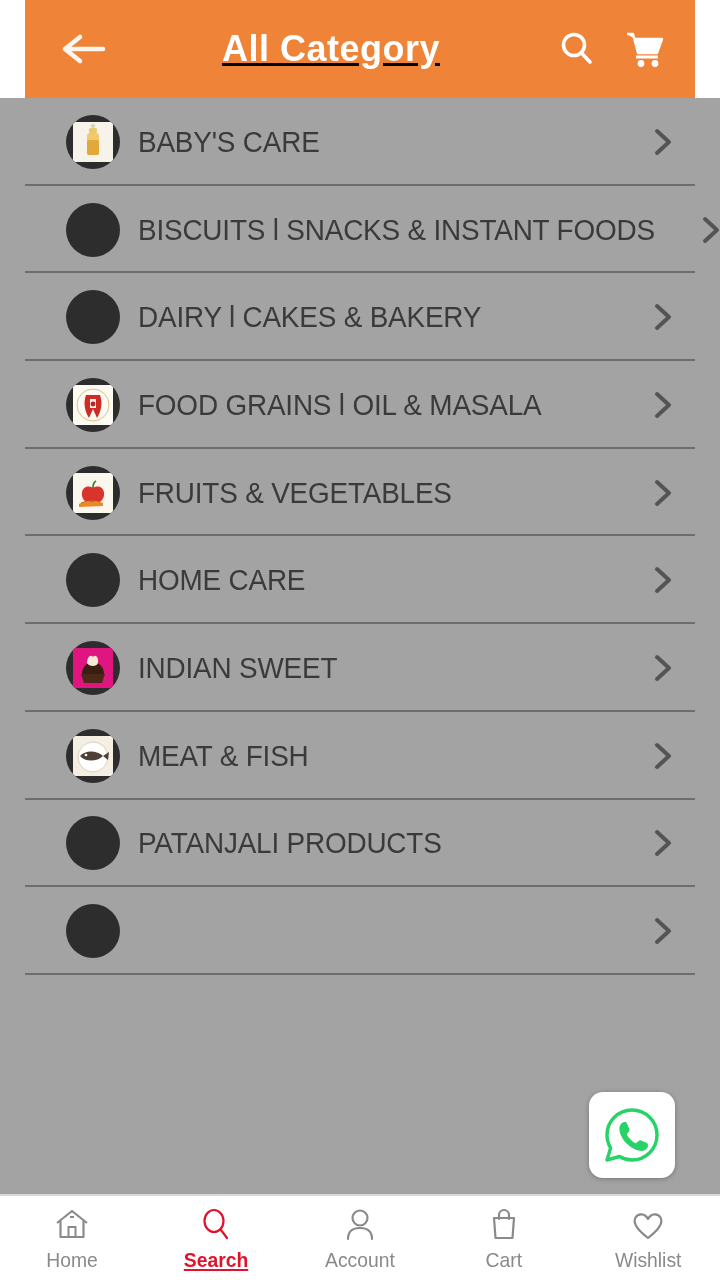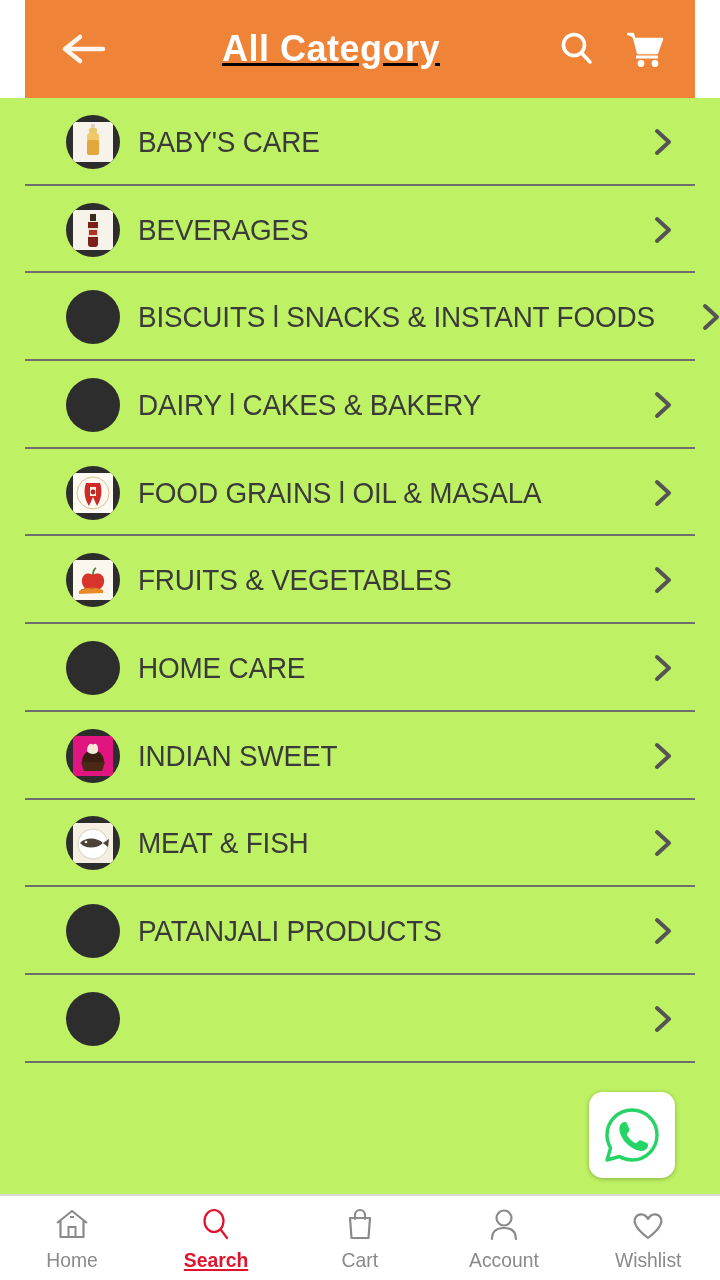--- a/index.html
+++ b/index.html
@@ -62,21 +62,21 @@
   }
 
   
   .list {
     position: absolute;
     top: 98px;
     left: 0;
     width: 720px;
     height: 1098px;
     overflow: hidden;
-    background: #bef264;
+    background: #a3a3a3;
   }
   .row {
     position: relative;
     height: 87.7px;
     display: flex;
     align-items: center;
     padding: 0 40px 0 66px;
     box-sizing: border-box;
   }
   .row::after {
@@ -227,37 +227,20 @@
       </svg>
     </div>
     <div class="row-label">BABY'S CARE</div>
     <div class="chevron">
       <svg width="26" height="30" viewBox="0 0 26 30">
           <path d="M7 4 L19 15 L7 26" stroke="#545454" stroke-width="4" fill="none" stroke-linecap="round" stroke-linejoin="round"></path>
         </svg>
     </div>
   </div>
 
-  <div class="row">
-    <div class="thumb">
-      <svg class="thumb-img" viewBox="0 0 40 40">
-        <rect width="40" height="40" fill="#f7f3ea"></rect>
-        <rect x="17" y="4" width="6" height="7" fill="#3a2a1c"></rect>
-        <path d="M15 12 h10 v22 a3 3 0 0 1 -3 3 h-4 a3 3 0 0 1 -3 -3 z" fill="#7b1f18"></path>
-        <rect x="15" y="18" width="10" height="9" fill="#e8dfcd"></rect>
-        <rect x="16" y="20" width="8" height="5" fill="#b03127"></rect>
-      </svg>
-    </div>
-    <div class="row-label">BEVERAGES</div>
-    <div class="chevron">
-      <svg width="26" height="30" viewBox="0 0 26 30">
-          <path d="M7 4 L19 15 L7 26" stroke="#545454" stroke-width="4" fill="none" stroke-linecap="round" stroke-linejoin="round"></path>
-        </svg>
-    </div>
-  </div>
 
   <div class="row">
     <div class="thumb"></div>
     <div class="row-label">BISCUITS l SNACKS &amp; INSTANT FOODS</div>
     <div class="chevron">
       <svg width="26" height="30" viewBox="0 0 26 30">
           <path d="M7 4 L19 15 L7 26" stroke="#545454" stroke-width="4" fill="none" stroke-linecap="round" stroke-linejoin="round"></path>
         </svg>
     </div>
   </div>
@@ -404,35 +387,35 @@
         <ellipse cx="17" cy="15" rx="9.5" ry="11" stroke="#e1122b" stroke-width="2.2" fill="none"></ellipse>
         <line x1="24" y1="24" x2="30" y2="32" stroke="#e1122b" stroke-width="2.2" stroke-linecap="round"></line>
       </svg>
     </span>
     <span class="nav-label">Search</span>
   </div>
 
   <div class="nav-item">
     <span class="nav-icon">
       <svg width="38" height="36" viewBox="0 0 38 36">
-        <path d="M9 12 H29 L27.5 32 H10.5 Z" stroke="#8a8a8a" stroke-width="2.2" fill="none" stroke-linejoin="round"></path>
-        <path d="M14 13 V9 a5 5 0 0 1 10 0 V13" stroke="#8a8a8a" stroke-width="2.2" fill="none" stroke-linecap="round"></path>
+        <circle cx="19" cy="12" r="7.5" stroke="#8a8a8a" stroke-width="2.2" fill="none"></circle>
+        <path d="M7 33 C7 25 12 22 19 22 C26 22 31 25 31 33" stroke="#8a8a8a" stroke-width="2.2" fill="none" stroke-linecap="round"></path>
       </svg>
     </span>
-    <span class="nav-label">Cart</span>
+    <span class="nav-label">Account</span>
   </div>
 
   <div class="nav-item">
     <span class="nav-icon">
       <svg width="38" height="36" viewBox="0 0 38 36">
-        <circle cx="19" cy="12" r="7.5" stroke="#8a8a8a" stroke-width="2.2" fill="none"></circle>
-        <path d="M7 33 C7 25 12 22 19 22 C26 22 31 25 31 33" stroke="#8a8a8a" stroke-width="2.2" fill="none" stroke-linecap="round"></path>
+        <path d="M9 12 H29 L27.5 32 H10.5 Z" stroke="#8a8a8a" stroke-width="2.2" fill="none" stroke-linejoin="round"></path>
+        <path d="M14 13 V9 a5 5 0 0 1 10 0 V13" stroke="#8a8a8a" stroke-width="2.2" fill="none" stroke-linecap="round"></path>
       </svg>
     </span>
-    <span class="nav-label">Account</span>
+    <span class="nav-label">Cart</span>
   </div>
 
   <div class="nav-item">
     <span class="nav-icon">
       <svg width="38" height="36" viewBox="0 0 38 36">
         <path d="M19 32 C6 22 4 16 6.5 11.5 C9 7 16 7 19 13 C22 7 29 7 31.5 11.5 C34 16 32 22 19 32 Z" stroke="#8a8a8a" stroke-width="2.2" fill="none" stroke-linejoin="round"></path>
       </svg>
     </span>
     <span class="nav-label">Wishlist</span>
   </div>

